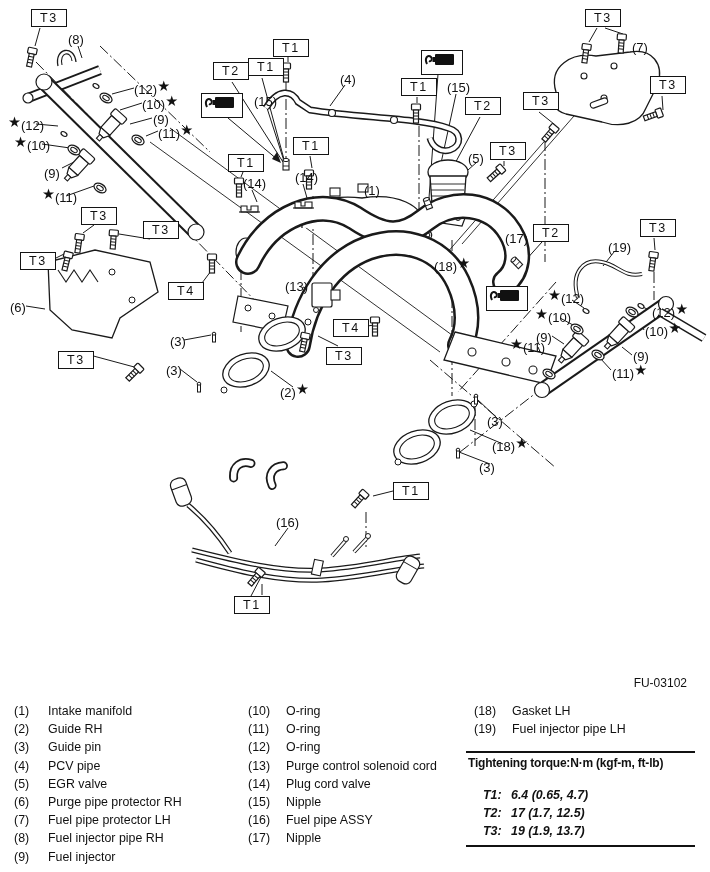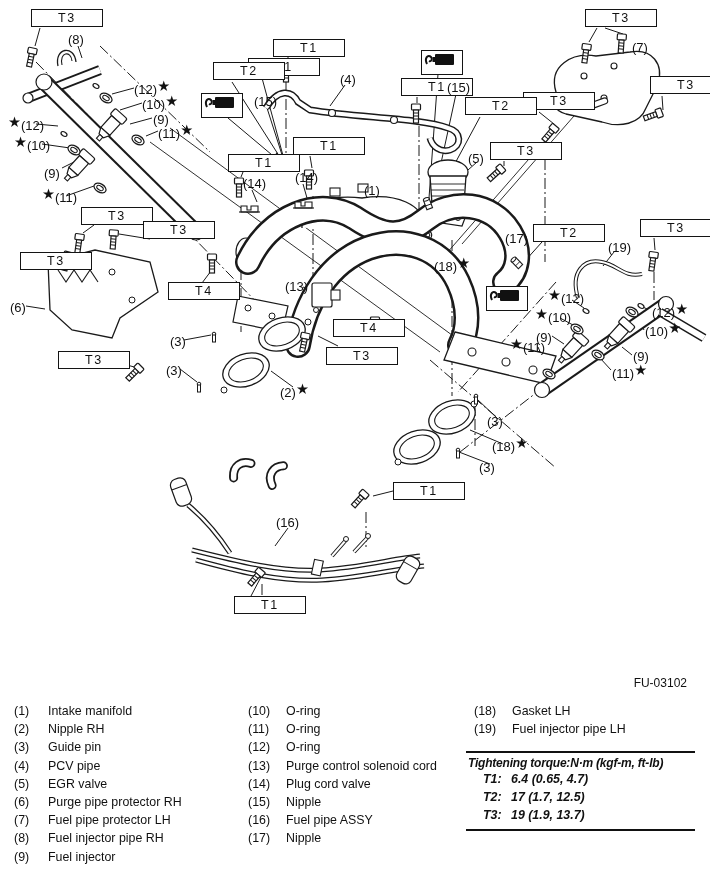--- a/index.html
+++ b/index.html
@@ -6,21 +6,21 @@
   .page {
     position:relative; width:710px; height:872px; margin:0 auto;
     background:#ffffff; color:#111;
     font-family:"Liberation Sans", sans-serif; overflow:hidden;
   }
   .diagram { position:absolute; left:0; top:0; width:710px; height:662px; }
   .diagram svg { position:absolute; left:0; top:0; }
 
   .tbox {
     position:absolute; border:1.6px solid #141414; background:#fff;
-    font-size:12.5px; line-height:16px; padding:0 26px; letter-spacing:1.5px;
+    font-size:12.5px; line-height:16px; padding:0 8px; letter-spacing:1.5px;
     z-index:3; white-space:nowrap;
   }
   .plabel {
     position:absolute; font-size:13px; line-height:15px; z-index:3;
     white-space:nowrap; color:#111;
   }
   .plabel .star { font-size:14.5px; position:relative; top:-3px; line-height:10px; }
   .sealant {
     position:absolute; width:40px; height:23px; border:1.8px solid #141414;
     background:#fff; z-index:3; display:flex; align-items:center; justify-content:center;
@@ -36,22 +36,22 @@
   .col2 { left:248px; }
   .col3 { left:474px; }
   .col2 .lnum, .col3 .lnum { width:38px; flex-basis:38px; }
 
   .torque {
     position:absolute; left:466px; top:751px; width:229px; z-index:3;
     border-top:2px solid #111; border-bottom:2px solid #111;
     padding:3px 0 4px 0;
   }
   .torque .ttitle {
-    font-size:12px; font-weight:bold; font-style:italic;
-    letter-spacing:-0.2px; white-space:nowrap; margin:0 0 2px 2px;
+    font-size:12px; font-weight:bold; 
+    letter-spacing:-0.2px; white-space:nowrap; margin:0 0 18px 2px;
   }
   .torque .trow { display:flex; height:17.8px; font-size:12.4px; font-weight:bold; font-style:italic; }
   .torque .tlabel { width:28px; flex:0 0 28px; margin-left:17px; }
   .torque .tvalue { white-space:nowrap;text-align:right; }
 </style>
 </head>
 <body>
 
 <div class="page">
 
@@ -469,21 +469,21 @@
 
   <div class="figcode">FU-03102</div>
 
   <div class="legend-col col1">
       <div class="lrow">
         <span class="lnum">(1)</span>
         <span class="lname">Intake manifold</span>
       </div>
       <div class="lrow">
         <span class="lnum">(2)</span>
-        <span class="lname">Nipple RH</span>
+        <span class="lname">Guide RH</span>
       </div>
       <div class="lrow">
         <span class="lnum">(3)</span>
         <span class="lname">Guide pin</span>
       </div>
       <div class="lrow">
         <span class="lnum">(4)</span>
         <span class="lname">PCV pipe</span>
       </div>
       <div class="lrow">

